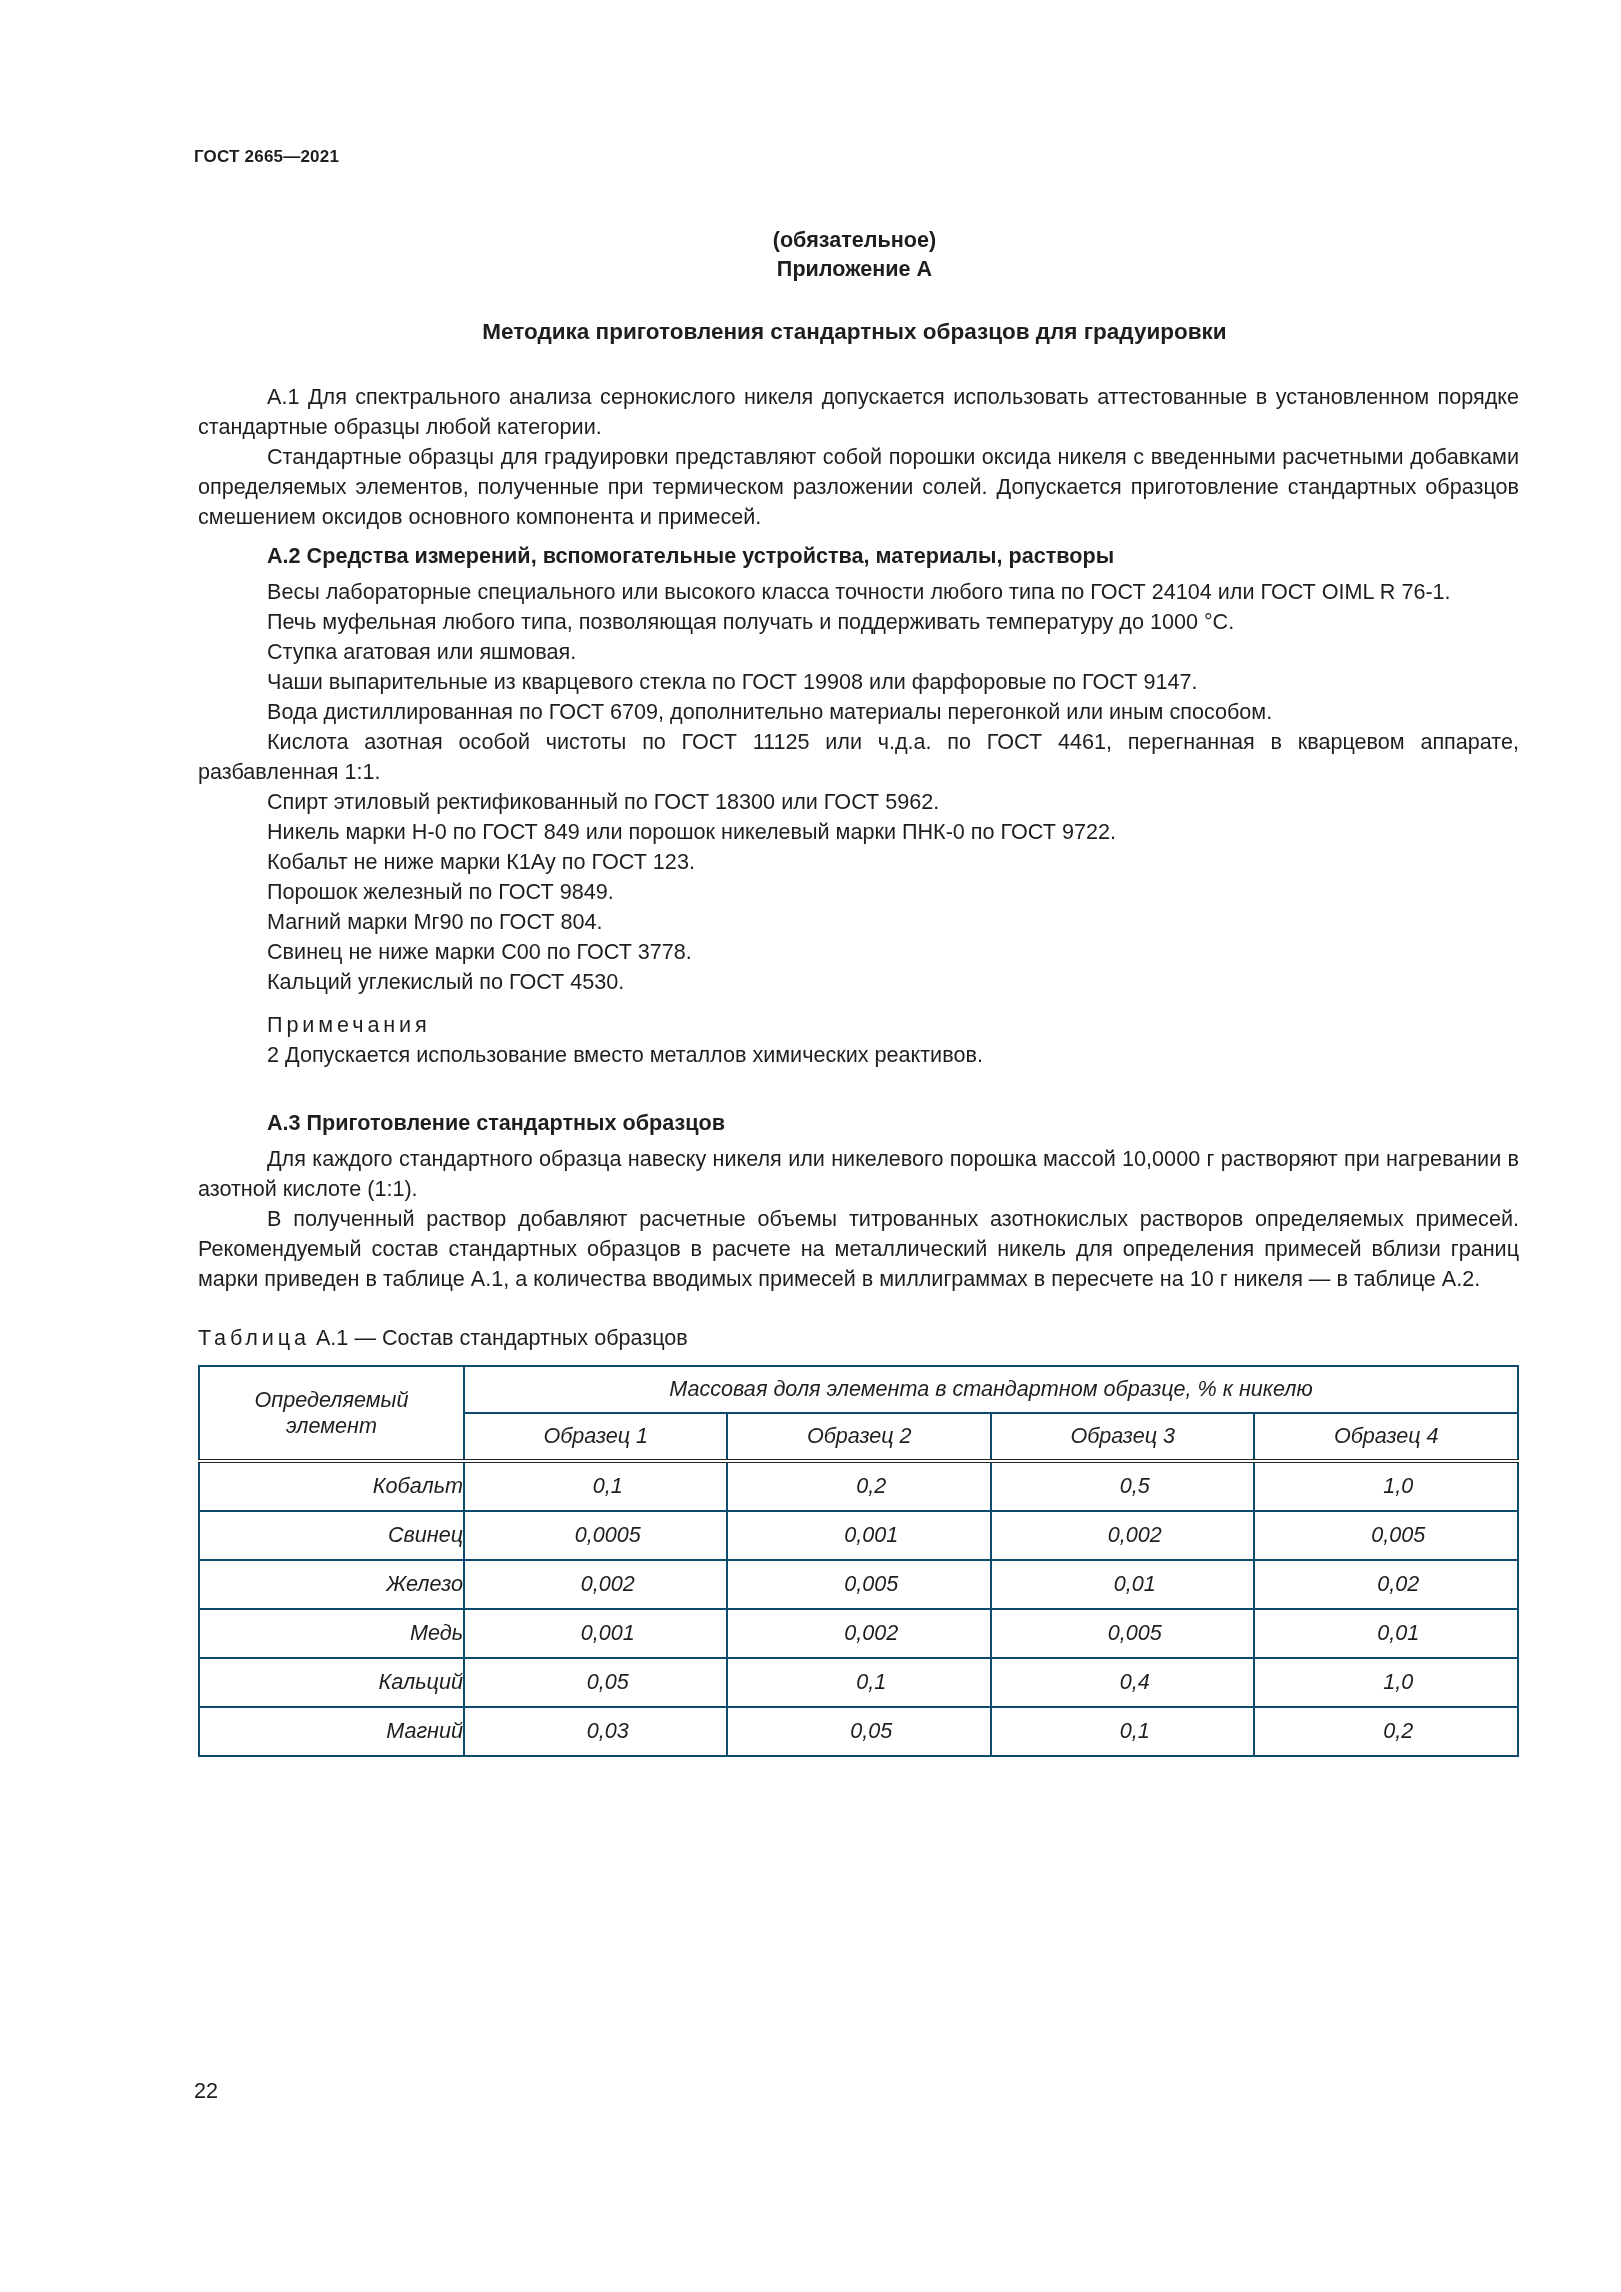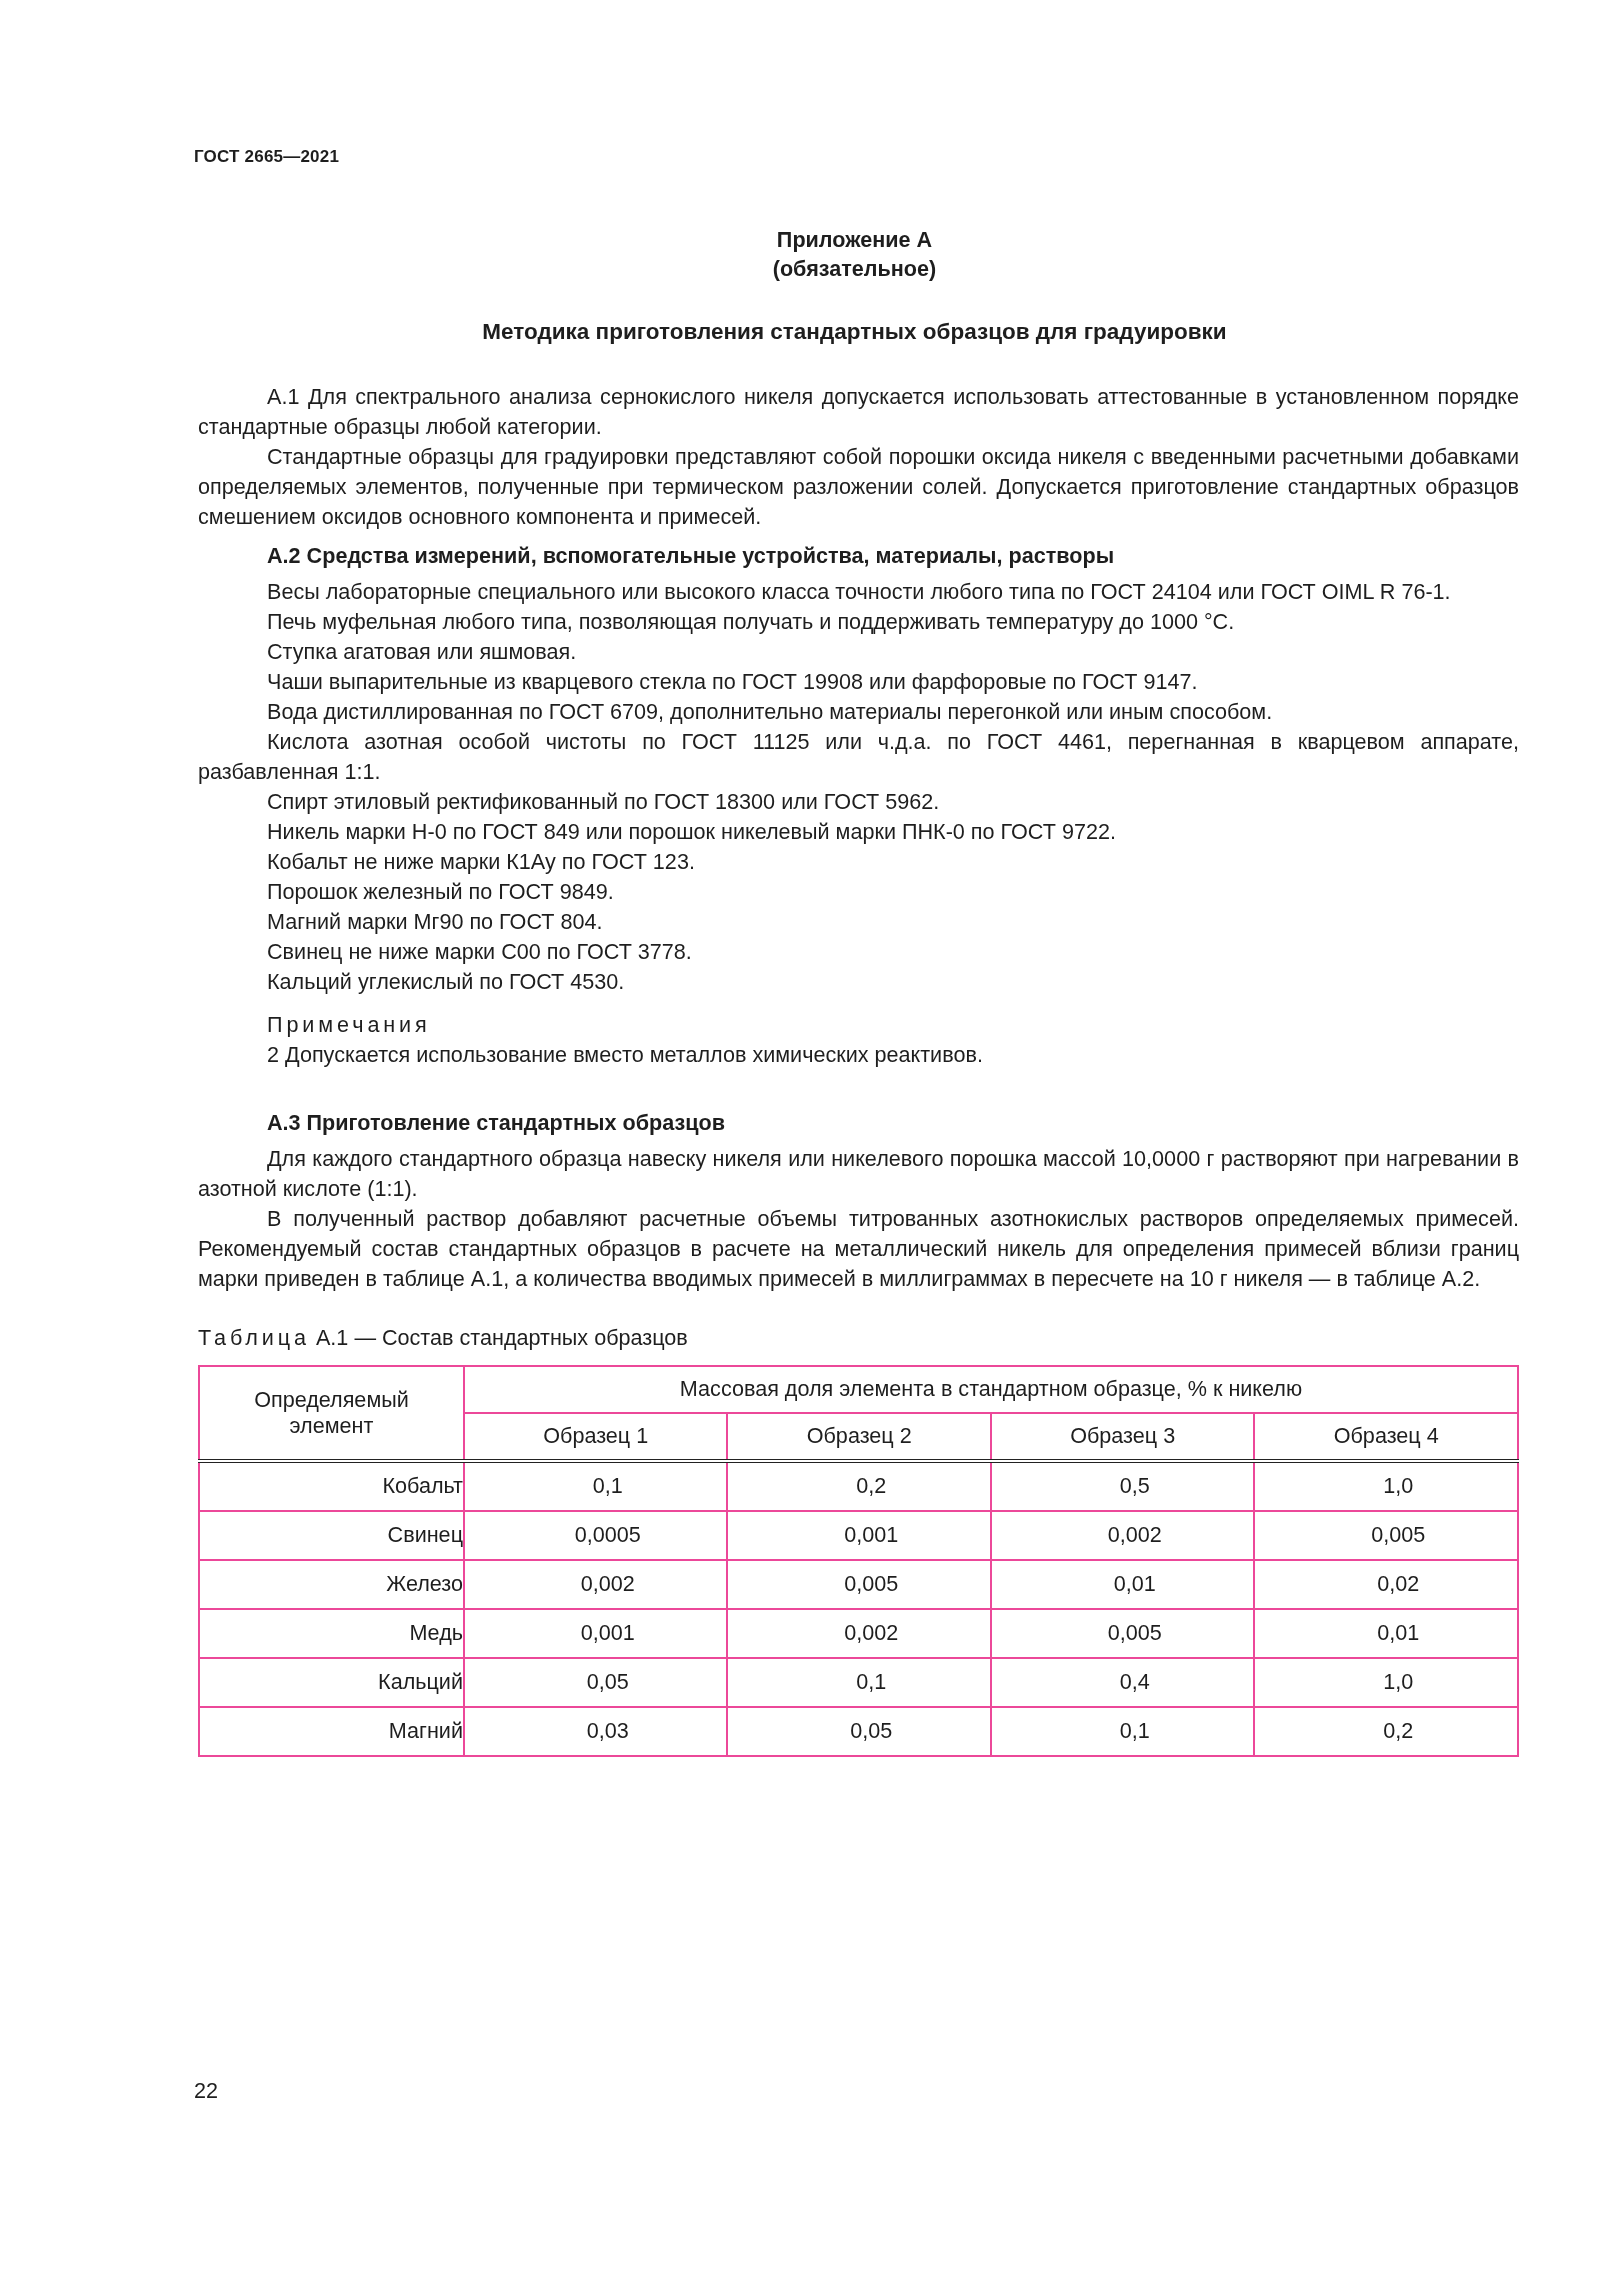--- a/index.html
+++ b/index.html
@@ -10,36 +10,36 @@
     .appendix { position:absolute; top:225px; left:0; width:100%; text-align:center; font-weight:bold; font-size:21.6px; line-height:29px; }
     .title { position:absolute; top:319px; left:0; width:100%; text-align:center; font-weight:bold; font-size:22.5px; }
     .body { position:absolute; top:382px; left:4px; width:100%; font-size:21.6px; line-height:30px; text-align:justify; }
     .body p { margin:0; text-indent:69px; }
     .h2 { font-weight:bold; margin:8.8px 0 5.9px 0 !important; }
     .notes-title { letter-spacing:3.9px; margin-top:13.7px !important; }
     .gap { height:29px; }
     .table-caption { margin-top:29px !important; text-indent:0 !important; }
     .spaced { letter-spacing:3.9px; }
     table { border-collapse:collapse; width:1321px; margin-top:11.8px; font-size:21.6px; }
-    td, th { border:2px solid #ec4899; font-weight:normal; text-align:center; padding:0; }
+    td, th { border:2px solid #0c4a6e; font-weight:normal; text-align:center; padding:0;font-style:italic; }
     th { height:45px; }
     td { height:47px;padding-left:24px; }
     td.el { text-align:right; padding-left:17.6px; }
     tr.last-head th { border-bottom:4.9px double #222; }
     .page-num { position:absolute; top:2078px; left:0; font-size:21.6px; }
   </style>
 </head>
 <body>
 
 <div class="page">
   <div class="doc-code">ГОСТ 2665—2021</div>
 
   <div class="appendix">
+    <div>(обязательное)</div>
     <div>Приложение А</div>
-    <div>(обязательное)</div>
   </div>
 
   <div class="title">Методика приготовления стандартных образцов для градуировки</div>
 
   <div class="body">
     <p>А.1 Для спектрального анализа сернокислого никеля допускается использовать аттестованные в установленном порядке стандартные образцы любой категории.</p>
     <p>Стандартные образцы для градуировки представляют собой порошки оксида никеля с введенными расчетными добавками определяемых элементов, полученные при термическом разложении солей. Допускается приготовление стандартных образцов смешением оксидов основного компонента и примесей.</p>
 
     <p class="h2">А.2 Средства измерений, вспомогательные устройства, материалы, растворы</p>
     <p>Весы лабораторные специального или высокого класса точности любого типа по ГОСТ 24104 или ГОСТ OIML R 76-1.</p>

